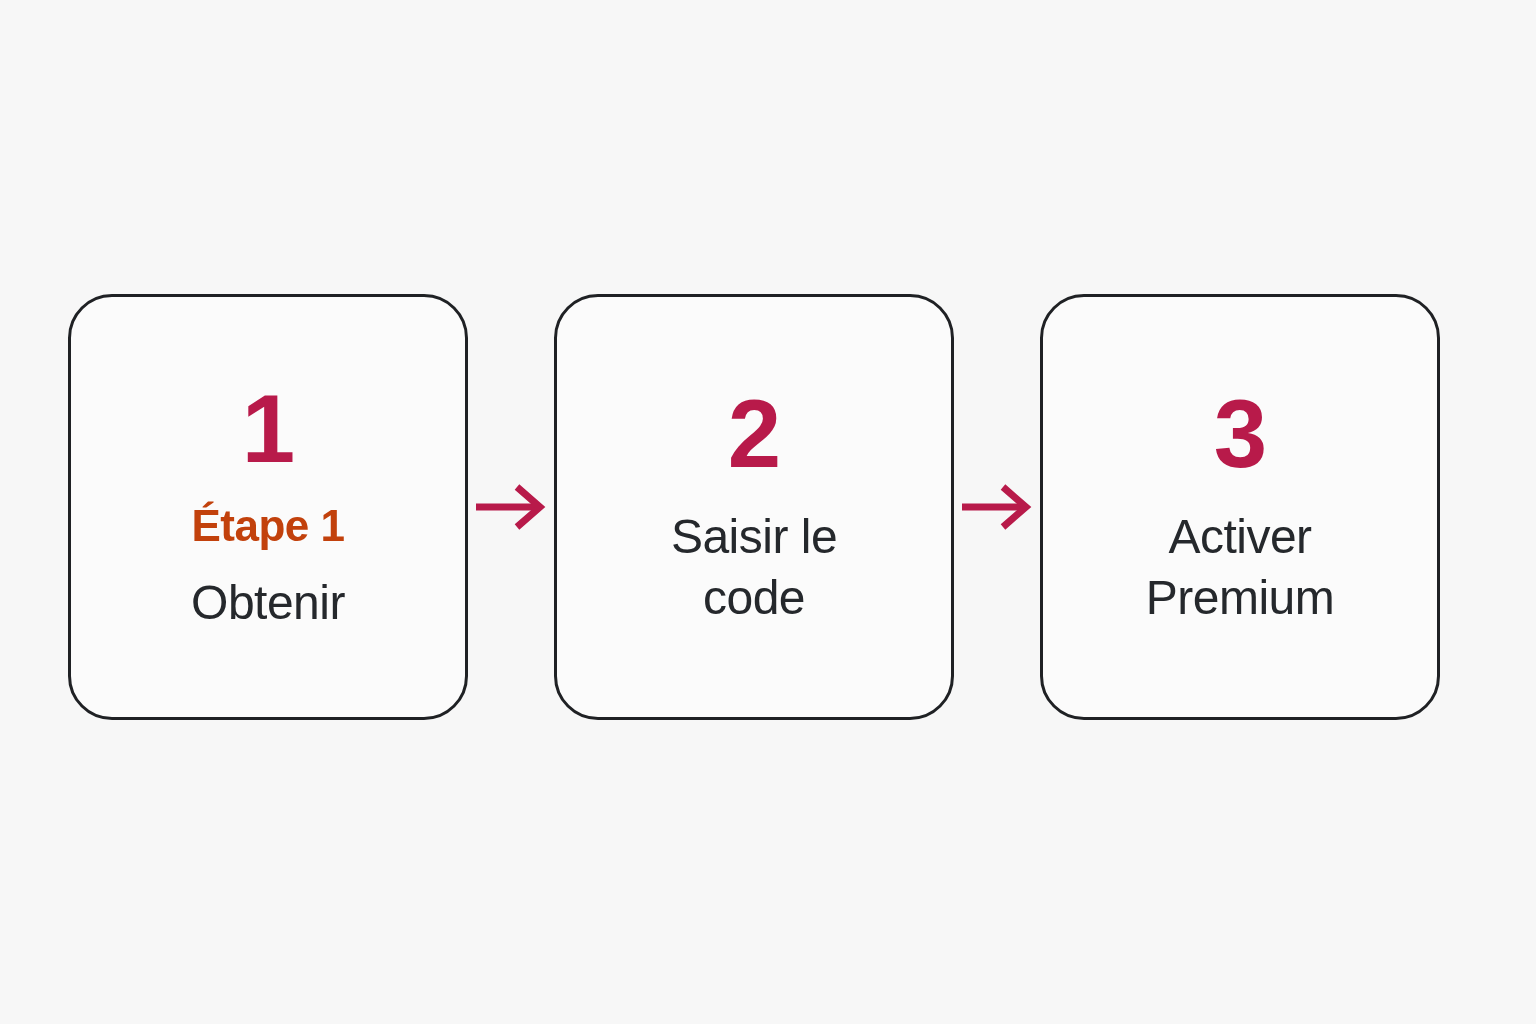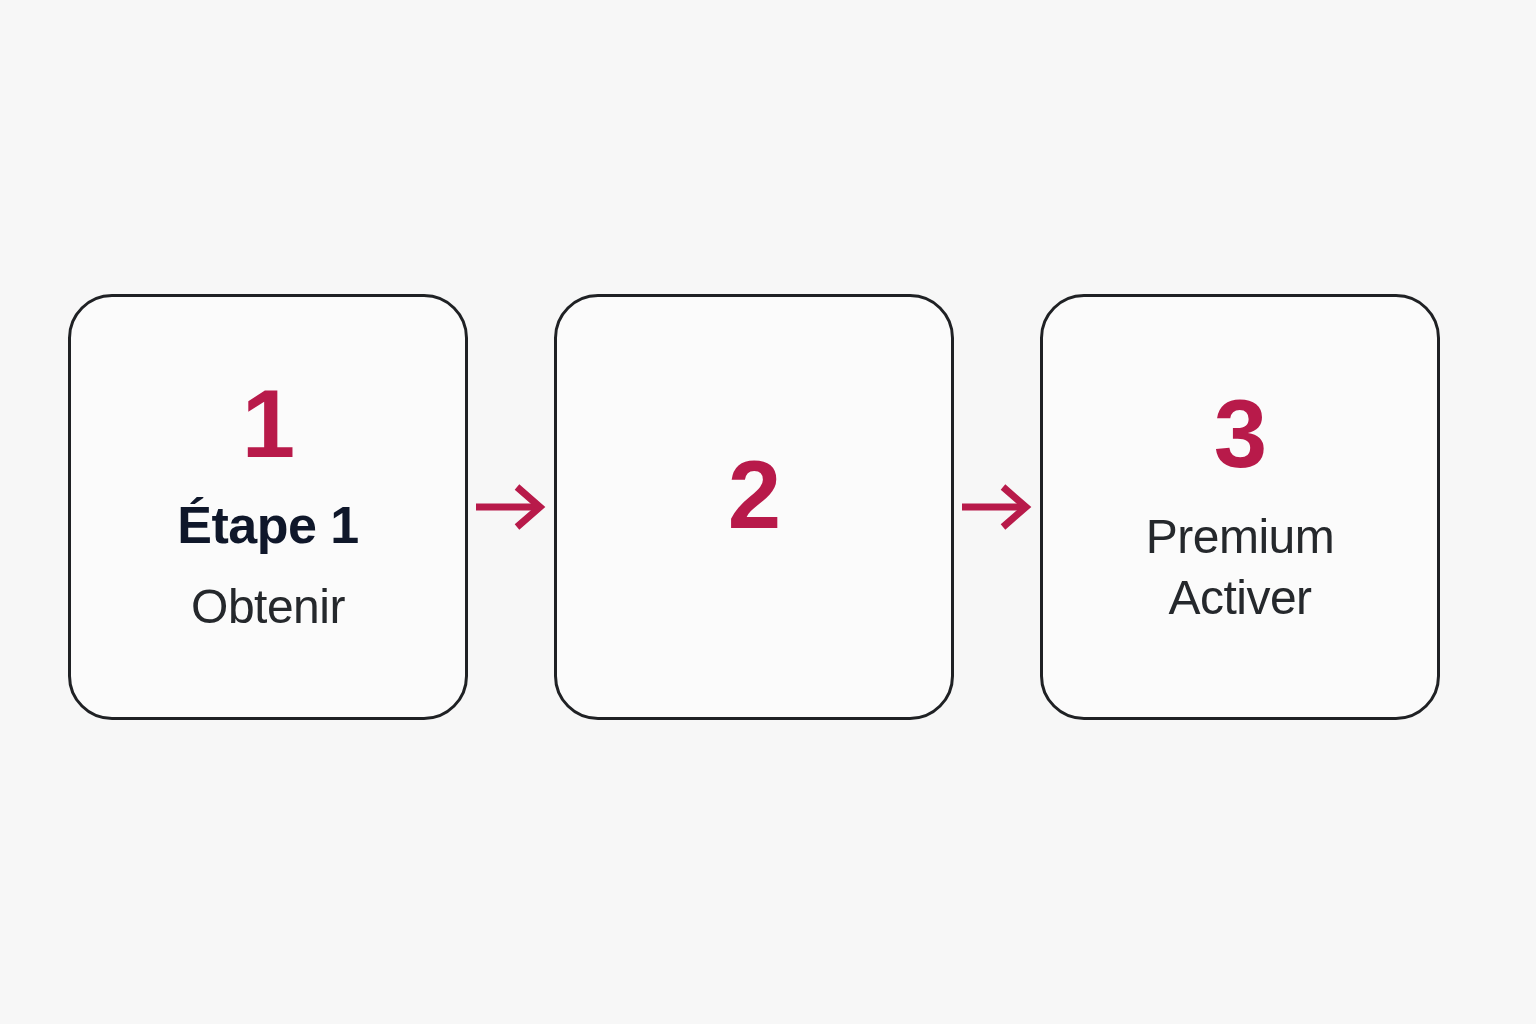--- a/index.html
+++ b/index.html
@@ -52,24 +52,24 @@
   .step-number {
     font-size: 96px;
     font-weight: bold;
     line-height: 1;
     color: #b81a4a;
     letter-spacing: -1px;
     margin-bottom: 24px;
   }
 
   .step-title {
-    font-size: 52px;
+    font-size: 44px;
     font-weight: bold;
     line-height: 1.12;
-    color: #0f172a;
+    color: #c2410c;
     text-align: center;
     letter-spacing: -0.5px;
     margin-bottom: 22px;
   }
 
   .step-desc {
     font-size: 48px;
     font-weight: normal;
     line-height: 1.28;
     color: #25282c;
@@ -109,33 +109,37 @@
       <span>
         <svg width="74" height="50" viewBox="0 0 74 50" aria-hidden="true">
           <path d="M2 25 H62" stroke="#b81a4a" stroke-width="7" stroke-linecap="butt" fill="none"></path>
           <path d="M43 5 L66 25 L43 45" stroke="#b81a4a" stroke-width="7" stroke-linecap="butt" stroke-linejoin="miter" fill="none"></path>
         </svg>
       </span>
     </div>
 
     <div class="step-card">
       <div class="step-number">2</div>
+      <div class="step-desc">
+        <div>Saisir le</div>
+        <div>code</div>
+      </div>
     </div>
 
     <div class="step-connector">
       <span>
         <svg width="74" height="50" viewBox="0 0 74 50" aria-hidden="true">
           <path d="M2 25 H62" stroke="#b81a4a" stroke-width="7" stroke-linecap="butt" fill="none"></path>
           <path d="M43 5 L66 25 L43 45" stroke="#b81a4a" stroke-width="7" stroke-linecap="butt" stroke-linejoin="miter" fill="none"></path>
         </svg>
       </span>
     </div>
 
     <div class="step-card">
       <div class="step-number">3</div>
       <div class="step-desc">
+        <div>Activer</div>
         <div>Premium</div>
-        <div>Activer</div>
       </div>
     </div>
 
   </div>
 </div>
 
 </body></html>

